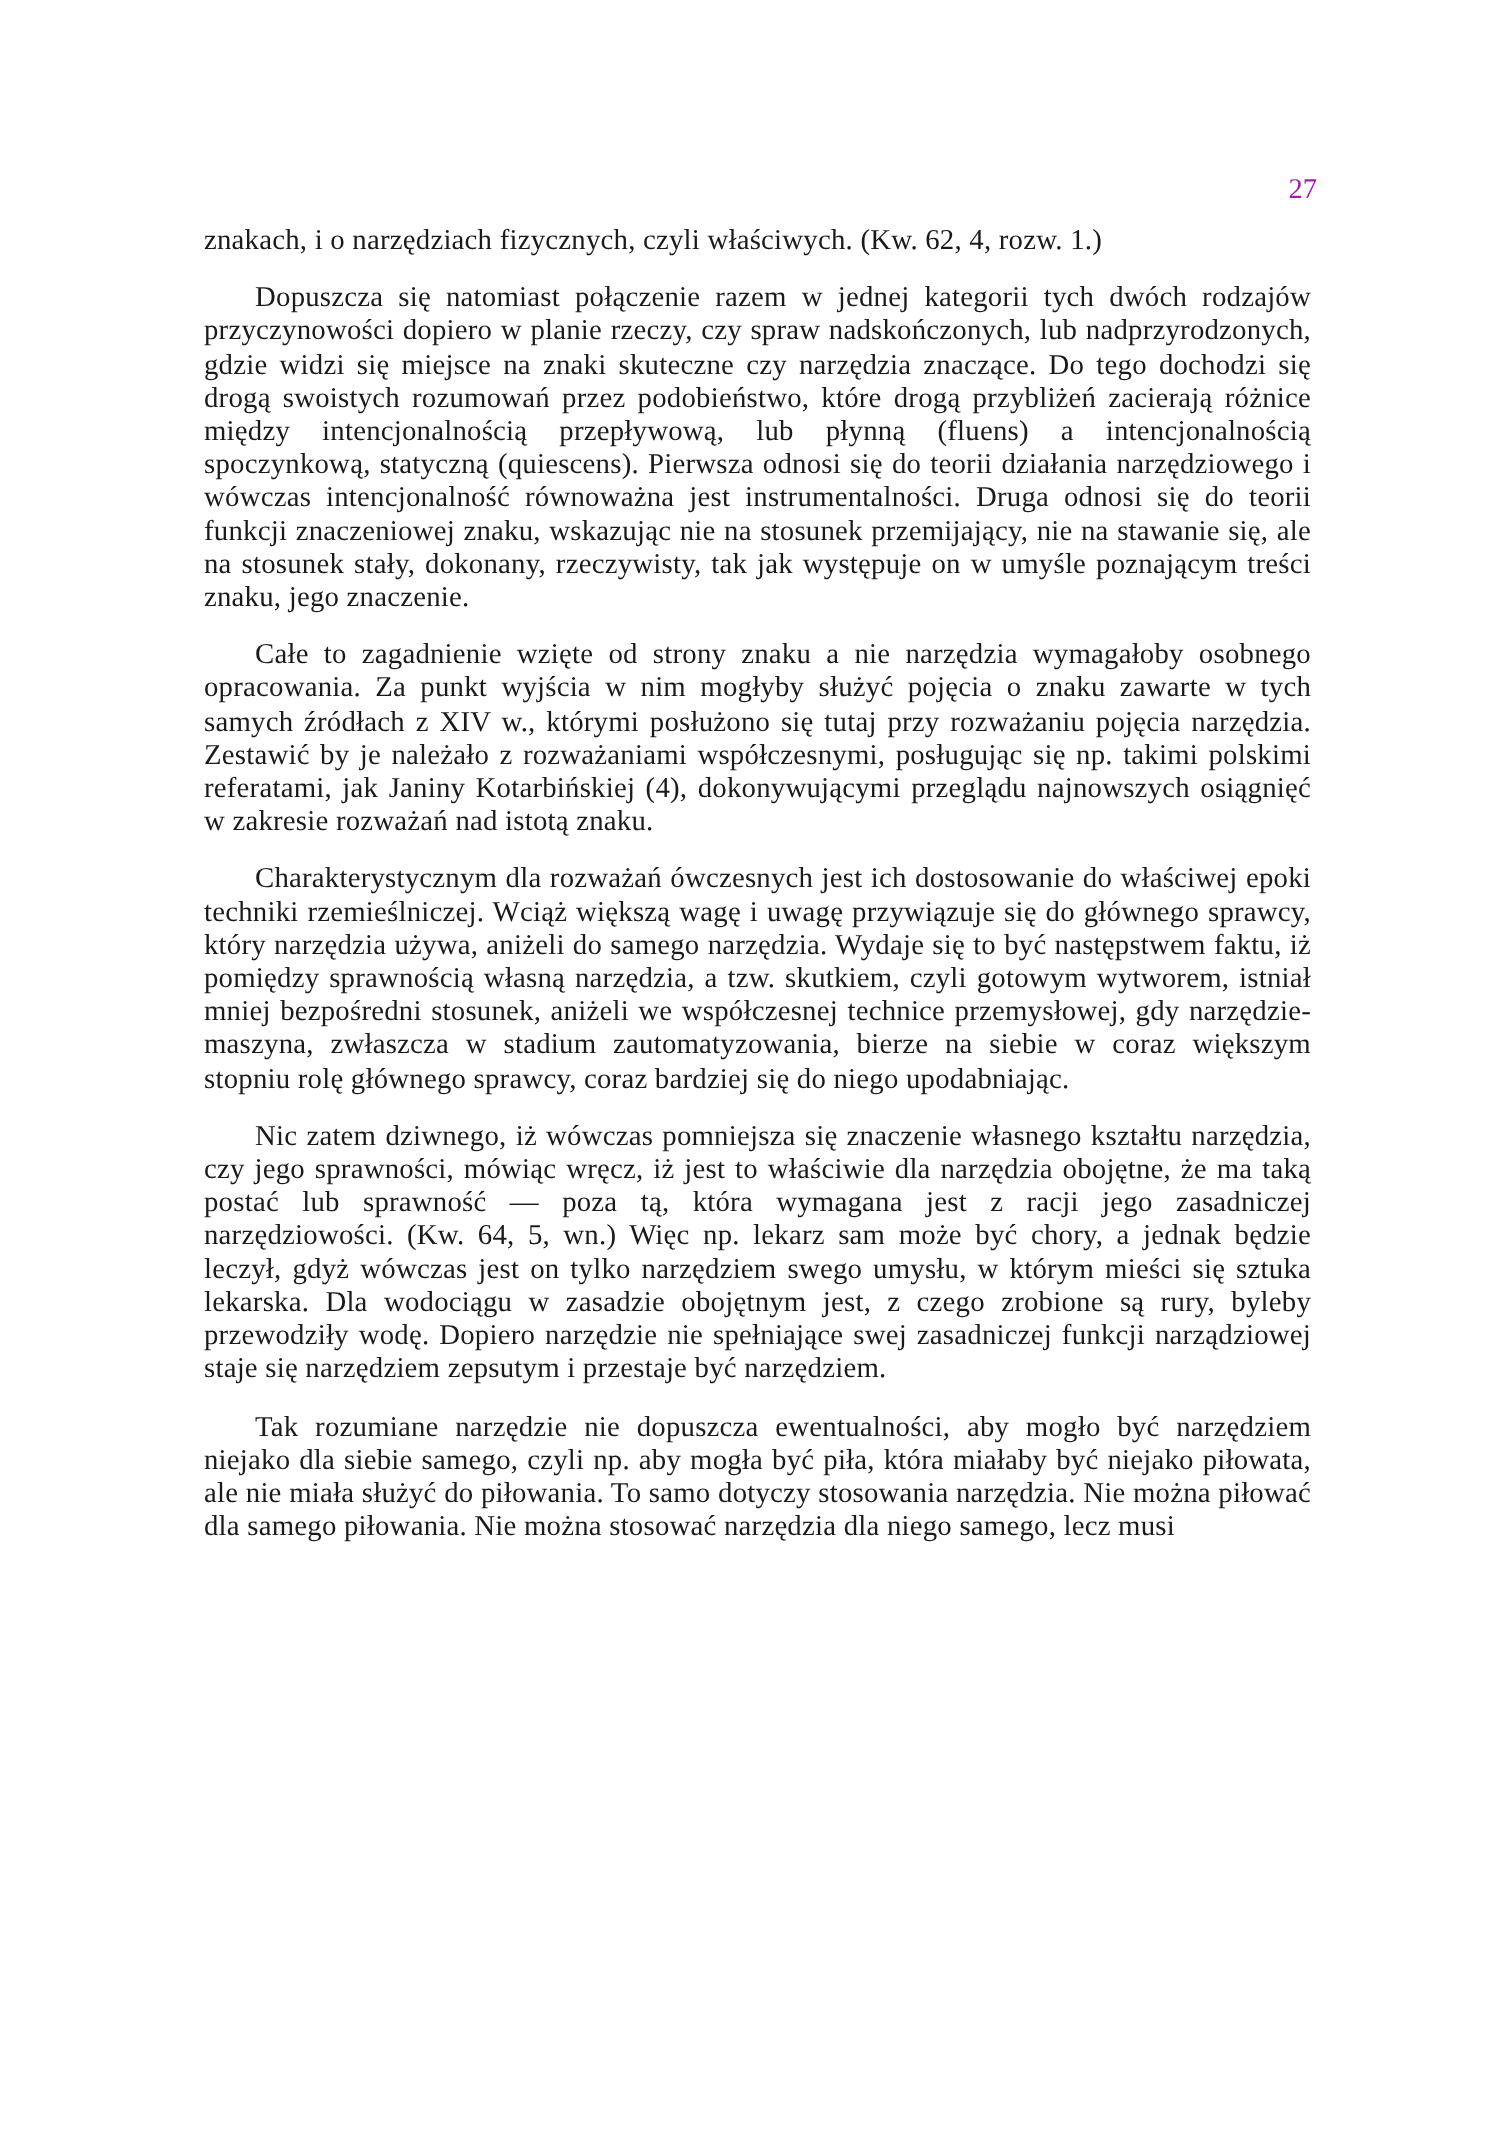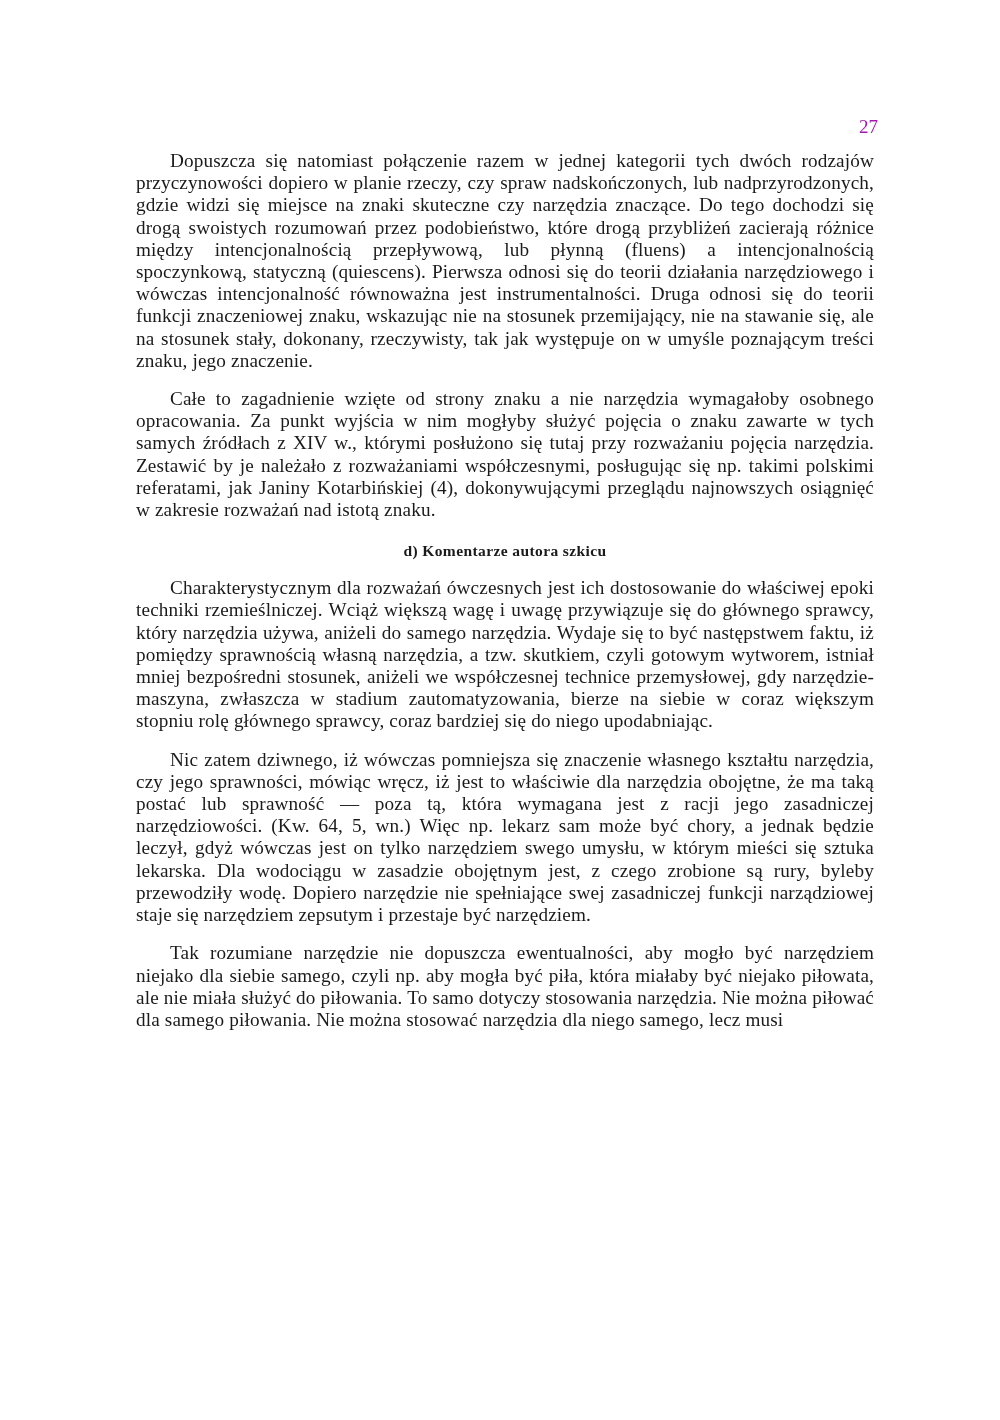--- a/index.html
+++ b/index.html
@@ -57,20 +57,20 @@
     line-height: 20px;
   }
 </style>
 </head>
 <body>
 
 <div class="page-number">27</div>
 
 <div class="page">
   <div class="text">
+    <p class="para first">znakach, i o narzędziach fizycznych, czyli właściwych. (Kw. 62, 4, rozw. 1.)</p>
     <p class="para indent">Dopuszcza się natomiast połączenie razem w jednej kategorii tych dwóch rodzajów przyczynowości dopiero w planie rzeczy, czy spraw nadskończonych, lub nadprzyrodzonych, gdzie widzi się miejsce na znaki skuteczne czy narzędzia znaczące. Do tego dochodzi się drogą swoistych rozumowań przez podobieństwo, które drogą przybliżeń zacierają różnice między intencjonalnością przepływową, lub płynną (fluens) a intencjonalnością spoczynkową, statyczną (quiescens). Pierwsza odnosi się do teorii działania narzędziowego i wówczas intencjonalność równoważna jest instrumentalności. Druga odnosi się do teorii funkcji znaczeniowej znaku, wskazując nie na stosunek przemijający, nie na stawanie się, ale na stosunek stały, dokonany, rzeczywisty, tak jak występuje on w umyśle poznającym treści znaku, jego znaczenie.</p>
     <p class="para indent">Całe to zagadnienie wzięte od strony znaku a nie narzędzia wymagałoby osobnego opracowania. Za punkt wyjścia w nim mogłyby służyć pojęcia o znaku zawarte w tych samych źródłach z XIV w., którymi posłużono się tutaj przy rozważaniu pojęcia narzędzia. Zestawić by je należało z rozważaniami współczesnymi, posługując się np. takimi polskimi referatami, jak Janiny Kotarbińskiej (4), dokonywującymi przeglądu najnowszych osiągnięć w zakresie rozważań nad istotą znaku.</p>
-    <div class="heading">d) Komentarze autora szkicu</div>
     <p class="para indent">Charakterystycznym dla rozważań ówczesnych jest ich dostosowanie do właściwej epoki techniki rzemieślniczej. Wciąż większą wagę i uwagę przywiązuje się do głównego sprawcy, który narzędzia używa, aniżeli do samego narzędzia. Wydaje się to być następstwem faktu, iż pomiędzy sprawnością własną narzędzia, a tzw. skutkiem, czyli gotowym wytworem, istniał mniej bezpośredni stosunek, aniżeli we współczesnej technice przemysłowej, gdy narzędzie-maszyna, zwłaszcza w stadium zautomatyzowania, bierze na siebie w coraz większym stopniu rolę głównego sprawcy, coraz bardziej się do niego upodabniając.</p>
     <p class="para indent">Nic zatem dziwnego, iż wówczas pomniejsza się znaczenie własnego kształtu narzędzia, czy jego sprawności, mówiąc wręcz, iż jest to właściwie dla narzędzia obojętne, że ma taką postać lub sprawność — poza tą, która wymagana jest z racji jego zasadniczej narzędziowości. (Kw. 64, 5, wn.) Więc np. lekarz sam może być chory, a jednak będzie leczył, gdyż wówczas jest on tylko narzędziem swego umysłu, w którym mieści się sztuka lekarska. Dla wodociągu w zasadzie obojętnym jest, z czego zrobione są rury, byleby przewodziły wodę. Dopiero narzędzie nie spełniające swej zasadniczej funkcji narządziowej staje się narzędziem zepsutym i przestaje być narzędziem.</p>
     <p class="para indent">Tak rozumiane narzędzie nie dopuszcza ewentualności, aby mogło być narzędziem niejako dla siebie samego, czyli np. aby mogła być piła, która miałaby być niejako piłowata, ale nie miała służyć do piłowania. To samo dotyczy stosowania narzędzia. Nie można piłować dla samego piłowania. Nie można stosować narzędzia dla niego samego, lecz musi</p>
   </div>
 </div>
 
 </body></html>

